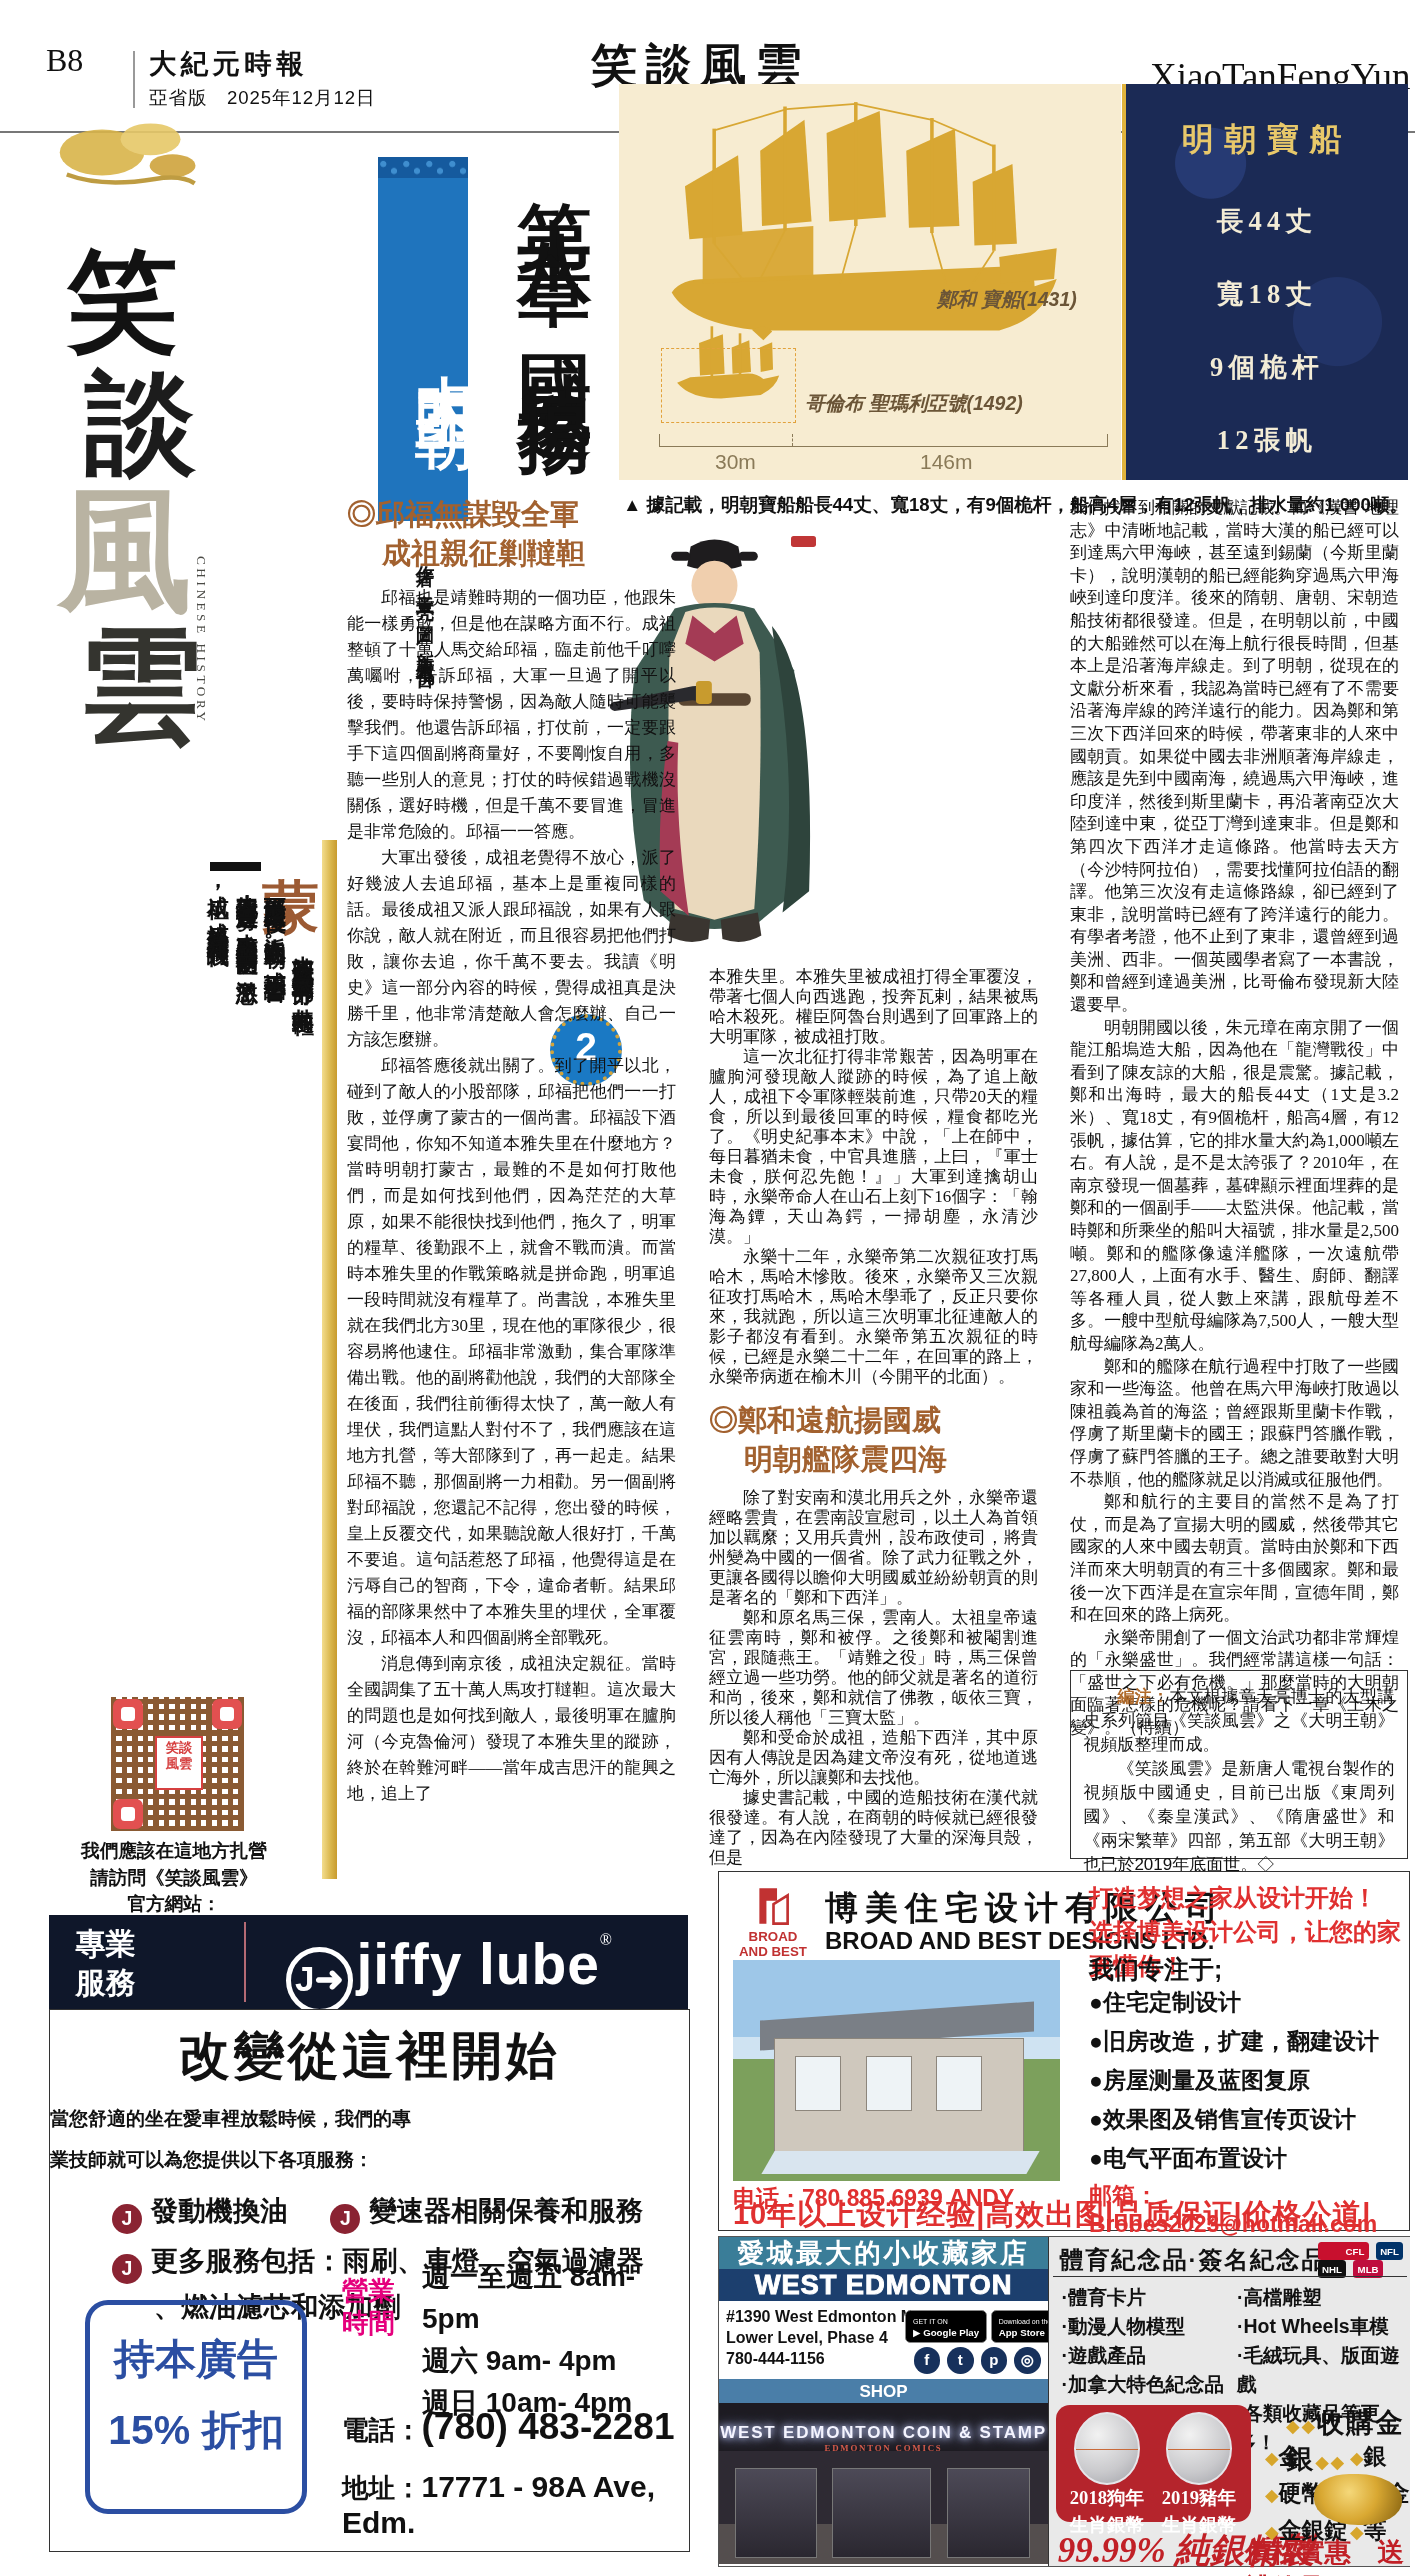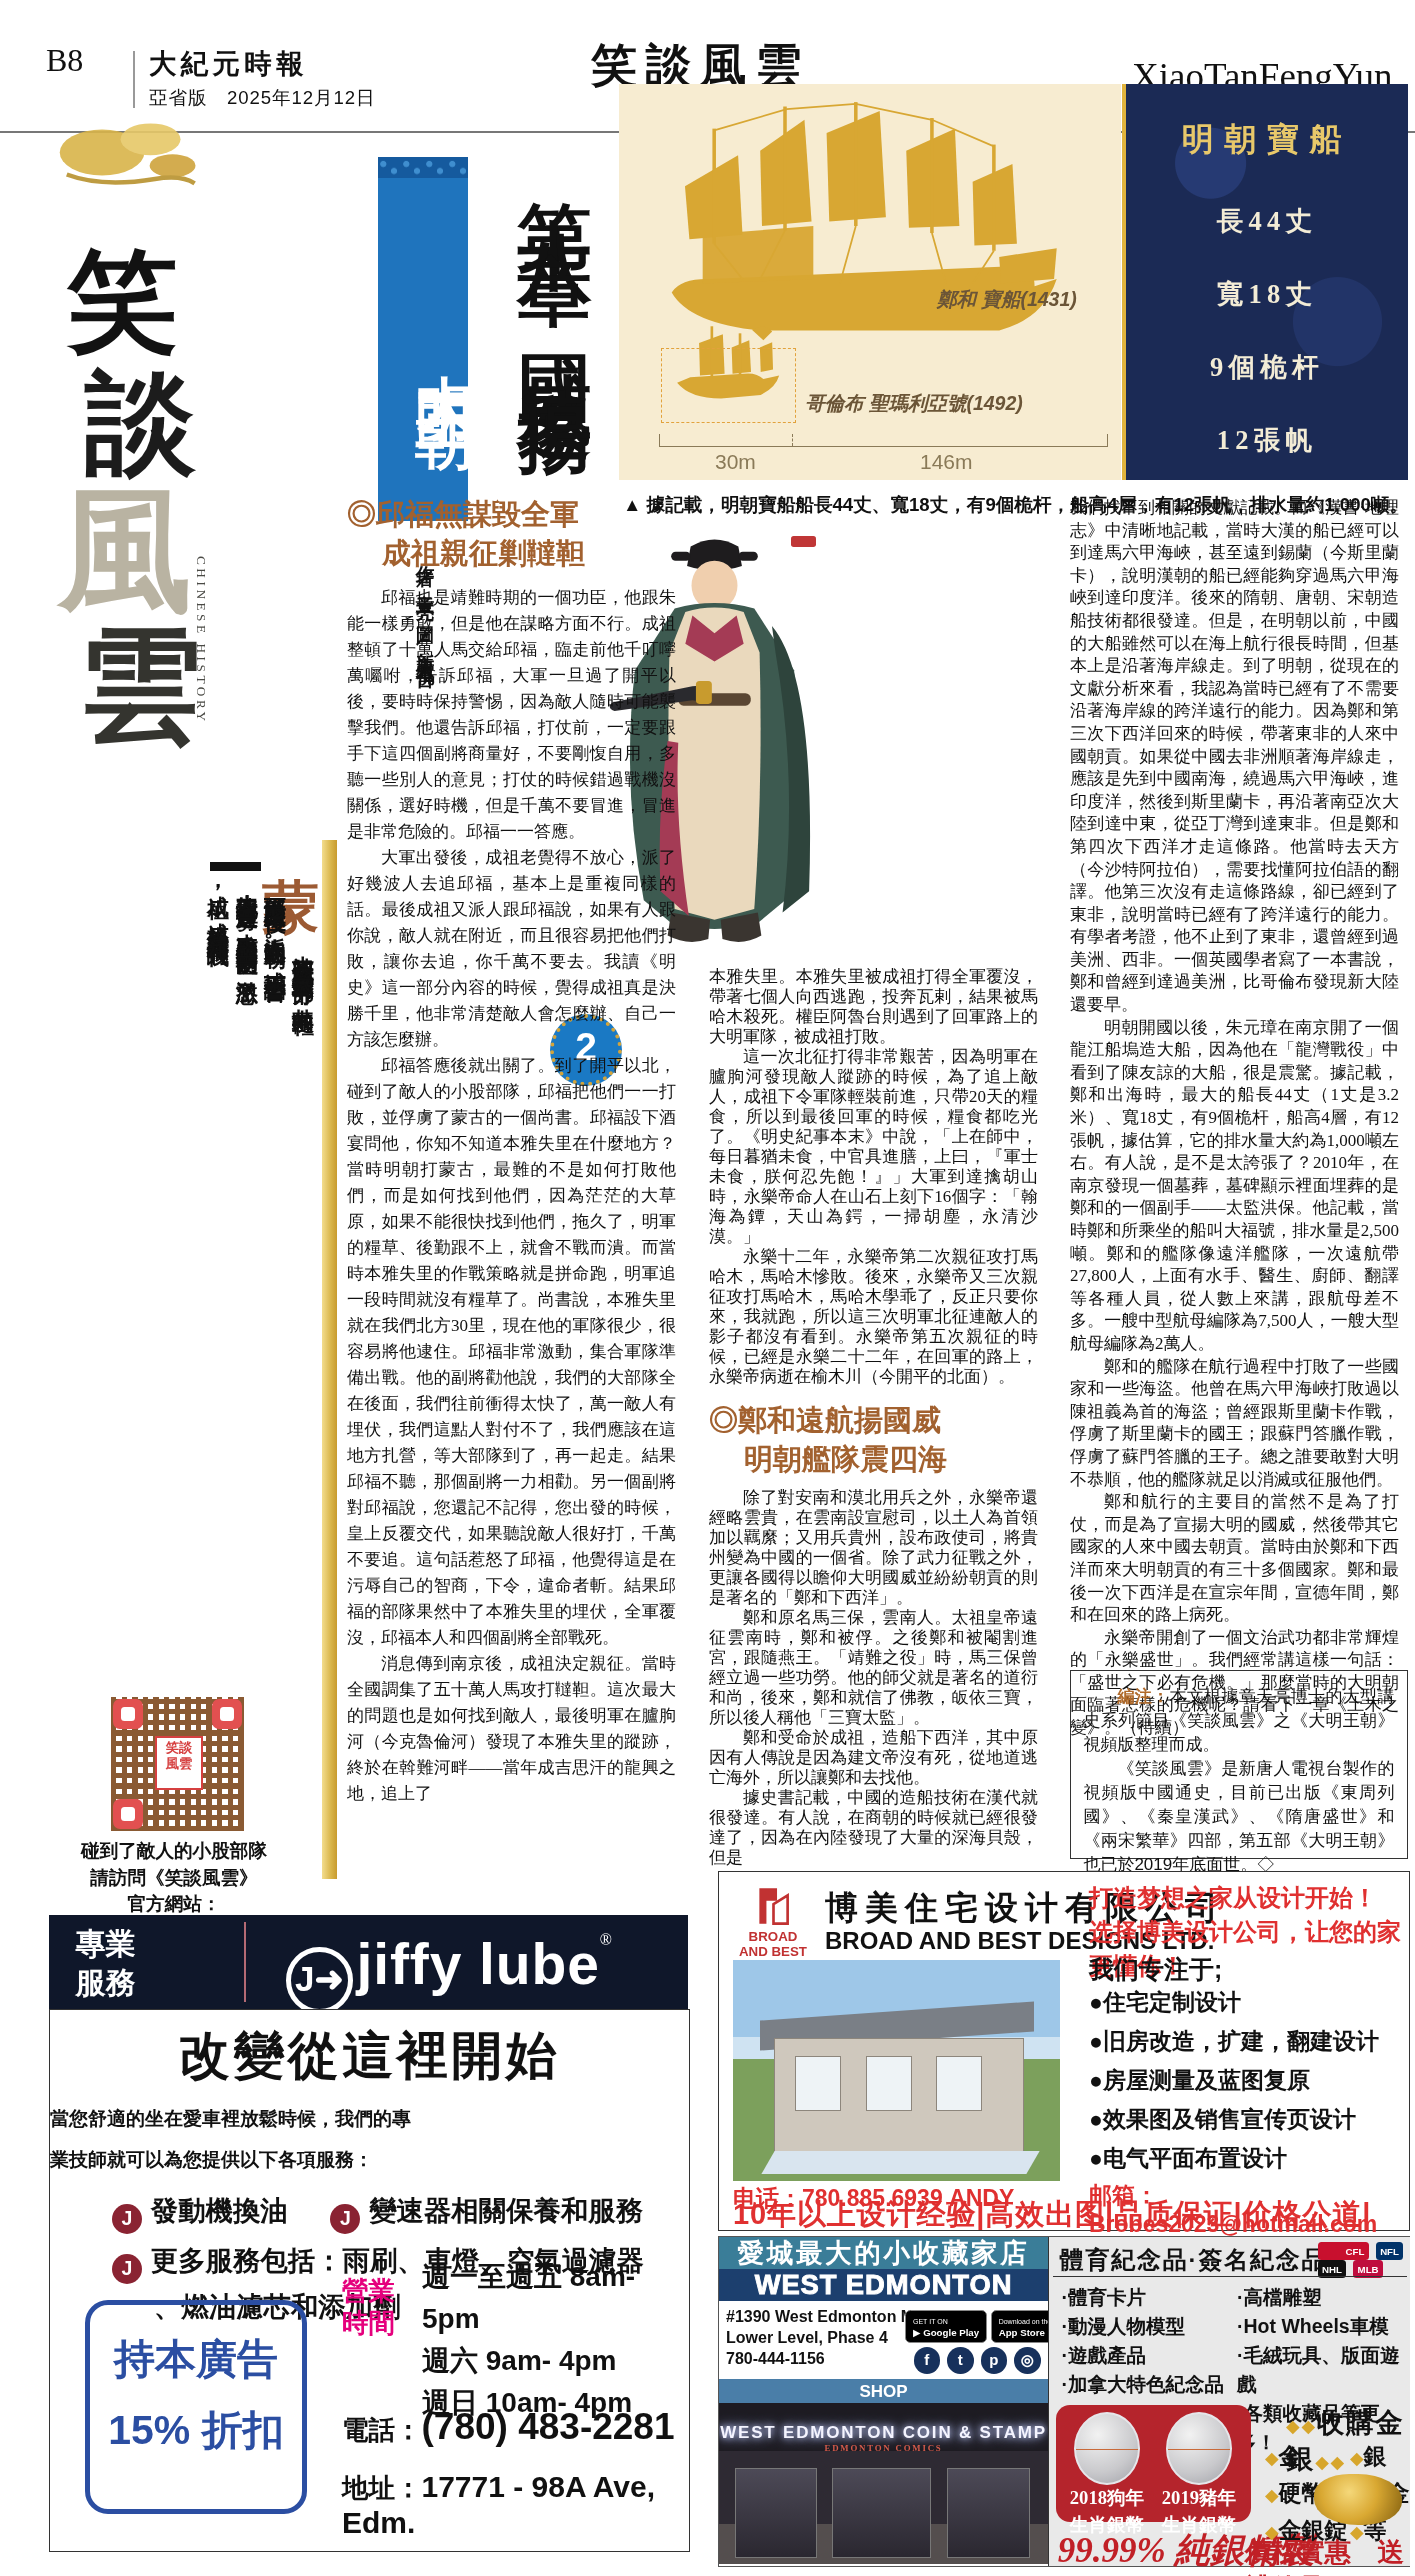--- a/index.html
+++ b/index.html
@@ -6,21 +6,21 @@
   body{width:1415px;height:2576px;position:relative;background:#fff;overflow:hidden;
        font-family:"Liberation Serif","DejaVu Serif",serif;color:#111;}
   .abs{position:absolute;}
   .sans{font-family:"Liberation Sans","DejaVu Sans",sans-serif;}
   
   .edition{font-size:32px;font-weight:normal;}
   .paper-name{font-size:27.4px;font-weight:bold;letter-spacing:4.4px;}
   .edition-line{font-size:18.6px;letter-spacing:0.9px;}
   .section-title{font-size:46px;font-weight:bold;letter-spacing:8.8px;}
   .site{font-size:14px;color:#444;letter-spacing:0.9px;}
-  .title-en{font-size:37px;letter-spacing:0px;}
+  .title-en{font-size:37px;letter-spacing:0px;margin-left:18px;}
   .hrule{background:#777;height:1.8px;}
   .vrule{background:#999;width:1.8px;}
   
   .callig{font-weight:bold;line-height:1;}
   .chist{font-size:13.3px;letter-spacing:3.5px;color:#4a4a45;writing-mode:vertical-rl;text-orientation:sideways;}
   .sum-col{writing-mode:vertical-rl;text-orientation:upright;font-weight:bold;font-size:22px;line-height:29px;
            font-family:"Liberation Sans",sans-serif;letter-spacing:1.8px;}
   .goldstripe{background:linear-gradient(90deg,#f3dd8e,#d9b54a 60%,#c89b2e);}
   .qr{background:
       repeating-linear-gradient(0deg,#8a5a33 0 5.3px,transparent 5.3px 10.6px),
@@ -174,21 +174,21 @@
 
 <div class="abs goldstripe" style="left:322px;top:840px;width:15px;height:1039px;"></div>
 
 <div class="abs qr" style="left:108px;top:1694px;width:133px;height:134px;">
   <div class="finder" style="left:1.8px;top:1.8px;"></div>
   <div class="finder" style="right:1.8px;top:1.8px;"></div>
   <div class="finder" style="left:1.8px;bottom:1.8px;"></div>
   <div class="qrseal"><span>笑談</span><br><span>風雲</span></div>
 </div>
 <div class="abs qrcap sans" style="left:37px;top:1838px;width:274px;">
-  <div>碰到了敵人的小股部隊</div>
+  <div>我們應該在這地方扎營</div>
   <div>請訪問《笑談風雲》</div>
   <div>官方網站：</div>
 </div>
 <div class="abs qrurl" style="left:37px;top:1921px;width:274px;">https://xtfy.ntdtv.com</div>
 
 <div class="abs banner" style="left:378px;top:157px;width:90px;height:364px;">
   <div class="pat"></div>
   <div class="chars" style="height:318px;margin-left:16px;">大明王朝</div>
 </div>
 <div class="abs chapter" style="left:518px;top:142px;height:796px;">第十八章　國威遠揚</div>

